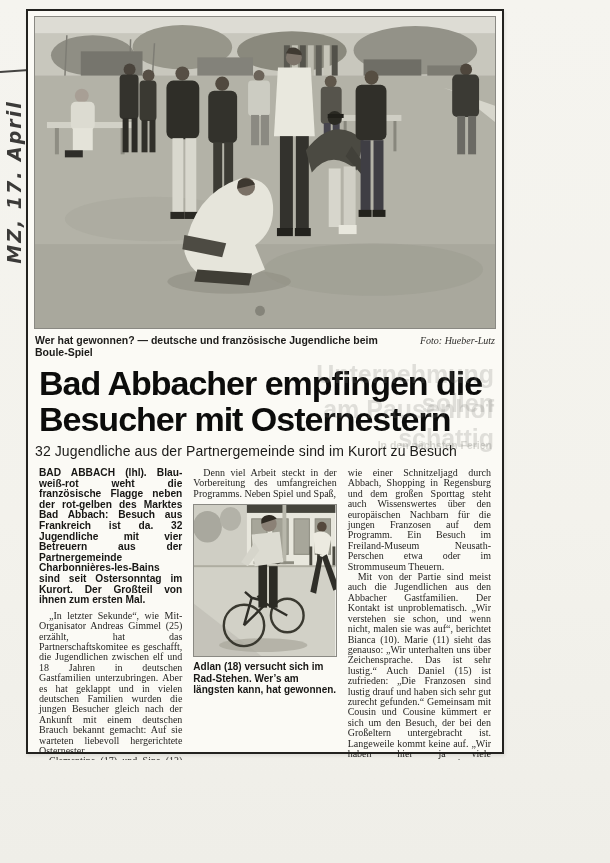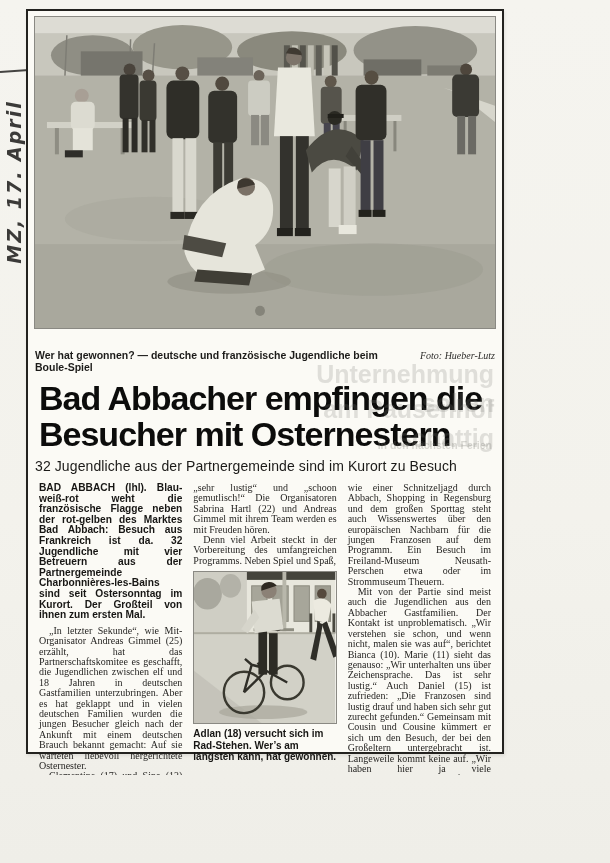--- a/index.html
+++ b/index.html
@@ -13,21 +13,21 @@
     border-bottom:2px solid #454442;}
   .hand-stroke{position:absolute;left:0;top:70px;width:29px;height:2px;background:#454442;
     transform:rotate(-4deg);}
   
   .clipping{position:absolute;left:26px;top:9px;width:478px;height:745px;
     background:#fbfaf5;border:2px solid #23221f;box-sizing:border-box;
     box-shadow:1px 2px 3px rgba(0,0,0,0.08);}
   .photo-top{margin:5px 6px 0 6px;height:313px;border:1px solid #8a8983;box-sizing:border-box;}
   .photo-top svg,.photo-inline svg{display:block;width:100%;height:100%;}
   .caption-row{display:flex;justify-content:flex-end;align-items:baseline;
-    padding:20px 7px 0 7px;}
+    padding:5px 7px 0 7px;}
   .caption-main{font-weight:bold;font-size:10.5px;color:#1c1b19;letter-spacing:0;}
   .caption-credit{font-family:"Liberation Serif",serif;font-style:italic;font-size:10px;
     color:#2e2d2b;white-space:nowrap;margin-left:8px;}
   .headline{padding:0 11px;margin-top:7px;font-weight:bold;font-size:34px;line-height:36px;
     letter-spacing:-1px;color:#0c0c0b;}
   .subheadline{padding:0 7px;margin-top:6px;font-size:14px;font-weight:400;color:#1b1a18;
     letter-spacing:0.1px;}
   .columns{display:flex;gap:11px;padding:0 11px;margin-top:9px;height:292px;overflow:hidden;}
   .col{flex:1 1 0;min-width:0;}
   .body-text{font-family:"Liberation Serif",serif;font-size:10px;line-height:10.4px;
@@ -193,21 +193,20 @@
 
     <div class="subheadline">32 Jugendliche aus der Partnergemeinde sind im Kurort zu Besuch</div>
 
     <div class="columns">
       <div class="col">
         <p class="lead">BAD ABBACH (lhl). Blau-weiß-rot weht die französische Flagge neben der rot-gelben des Marktes Bad Abbach: Besuch aus Frankreich ist da. 32 Jugendliche mit vier Betreuern aus der Partnergemeinde Charbonnières-les-Bains sind seit Ostersonntag im Kurort. Der Großteil von ihnen zum ersten Mal.</p>
         <p class="body-text indent">„In letzter Sekunde“, wie Mit-Organisator Andreas Gimmel (25) erzählt, hat das Partnerschaftskomitee es geschafft, die Jugendlichen zwischen elf und 18 Jahren in deutschen Gastfamilien unterzubringen. Aber es hat geklappt und in vielen deutschen Familien wurden die jungen Besucher gleich nach der Ankunft mit einem deutschen Brauch bekannt gemacht: Auf sie warteten liebevoll hergerichtete Osternester.</p>
         <p class="body-text indent">Clementine (17) und Sina (13) sind sich einig: „Ser erzlisch empfangen avec des cadeaux“, sprachmixen die jungen Damen. Überhaupt sei die ganze Unternehmung</p>
       </div>
       <div class="col">
-        <p class="body-text">„sehr lustig“ und „schoon gemutlisch!“ Die Organisatoren Sabrina Hartl (22) und Andreas Gimmel mit ihrem Team werden es mit Freuden hören.</p>
         <p class="body-text indent">Denn viel Arbeit steckt in der Vorbereitung des umfangreichen Programms. Neben Spiel und Spaß,</p>
 
         <div class="photo-inline">
           <svg viewBox="0 0 147 153" preserveAspectRatio="none">
             <rect x="0" y="0" width="147" height="62" fill="#e8e7dd"></rect>
             <rect x="0" y="0" width="55" height="62" fill="#cfcec4"></rect>
             <ellipse cx="14" cy="22" rx="15" ry="16" fill="#a9a89e"></ellipse>
               <ellipse cx="38" cy="14" rx="11" ry="12" fill="#b3b2a8"></ellipse>
             <rect x="55" y="0" width="92" height="8" fill="#45443c"></rect>
             <g>

